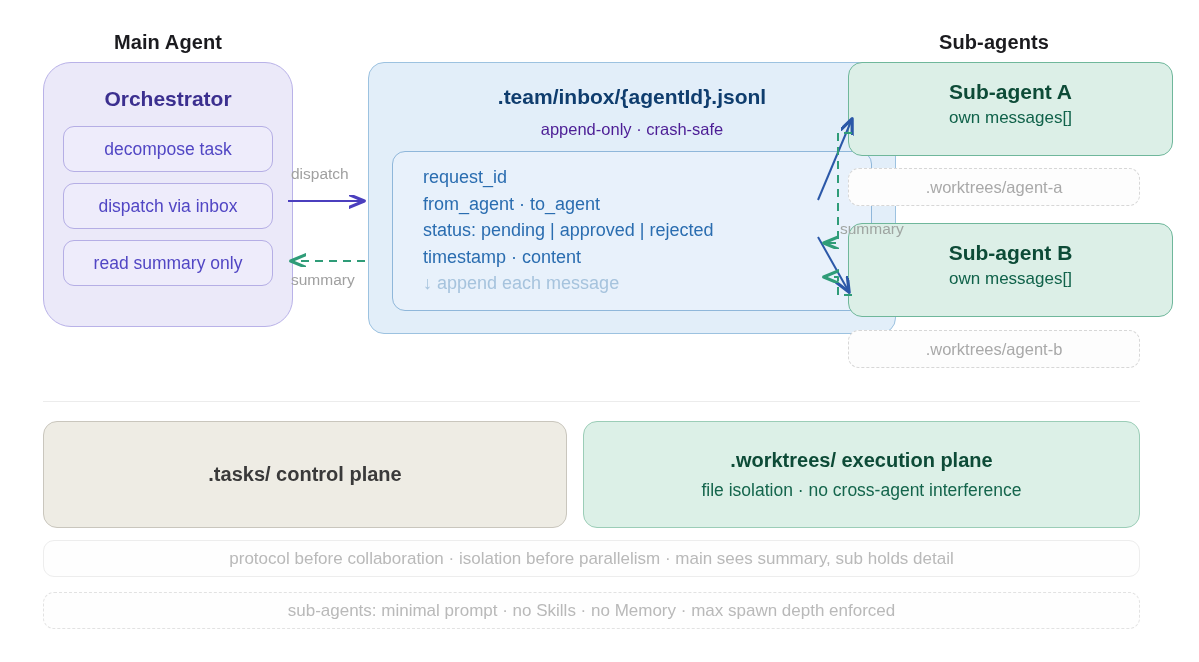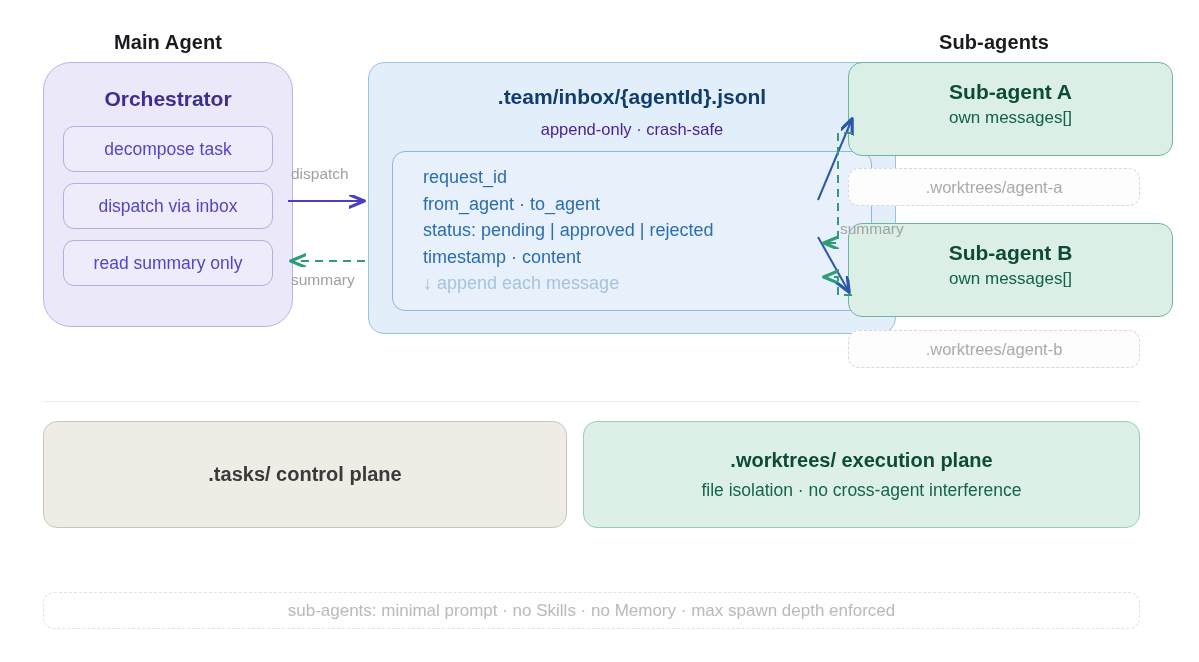--- a/index.html
+++ b/index.html
@@ -301,17 +301,20 @@
 
   <div class="card plane" id="plane-tasks">
     <div class="title">.tasks/ control plane</div>
   </div>
 
   <div class="card plane" id="plane-worktrees">
     <div class="title">.worktrees/ execution plane</div>
     <div class="sub">file isolation · no cross-agent interference</div>
   </div>
 
+  <div class="note" id="note-1">
+    <span>protocol before collaboration · isolation before parallelism · main sees summary, sub holds detail</span>
+  </div>
   <div class="note" id="note-2">
     <span>sub-agents: minimal prompt · no Skills · no Memory · max spawn depth enforced</span>
   </div>
 
 </div>
 
 </body></html>

